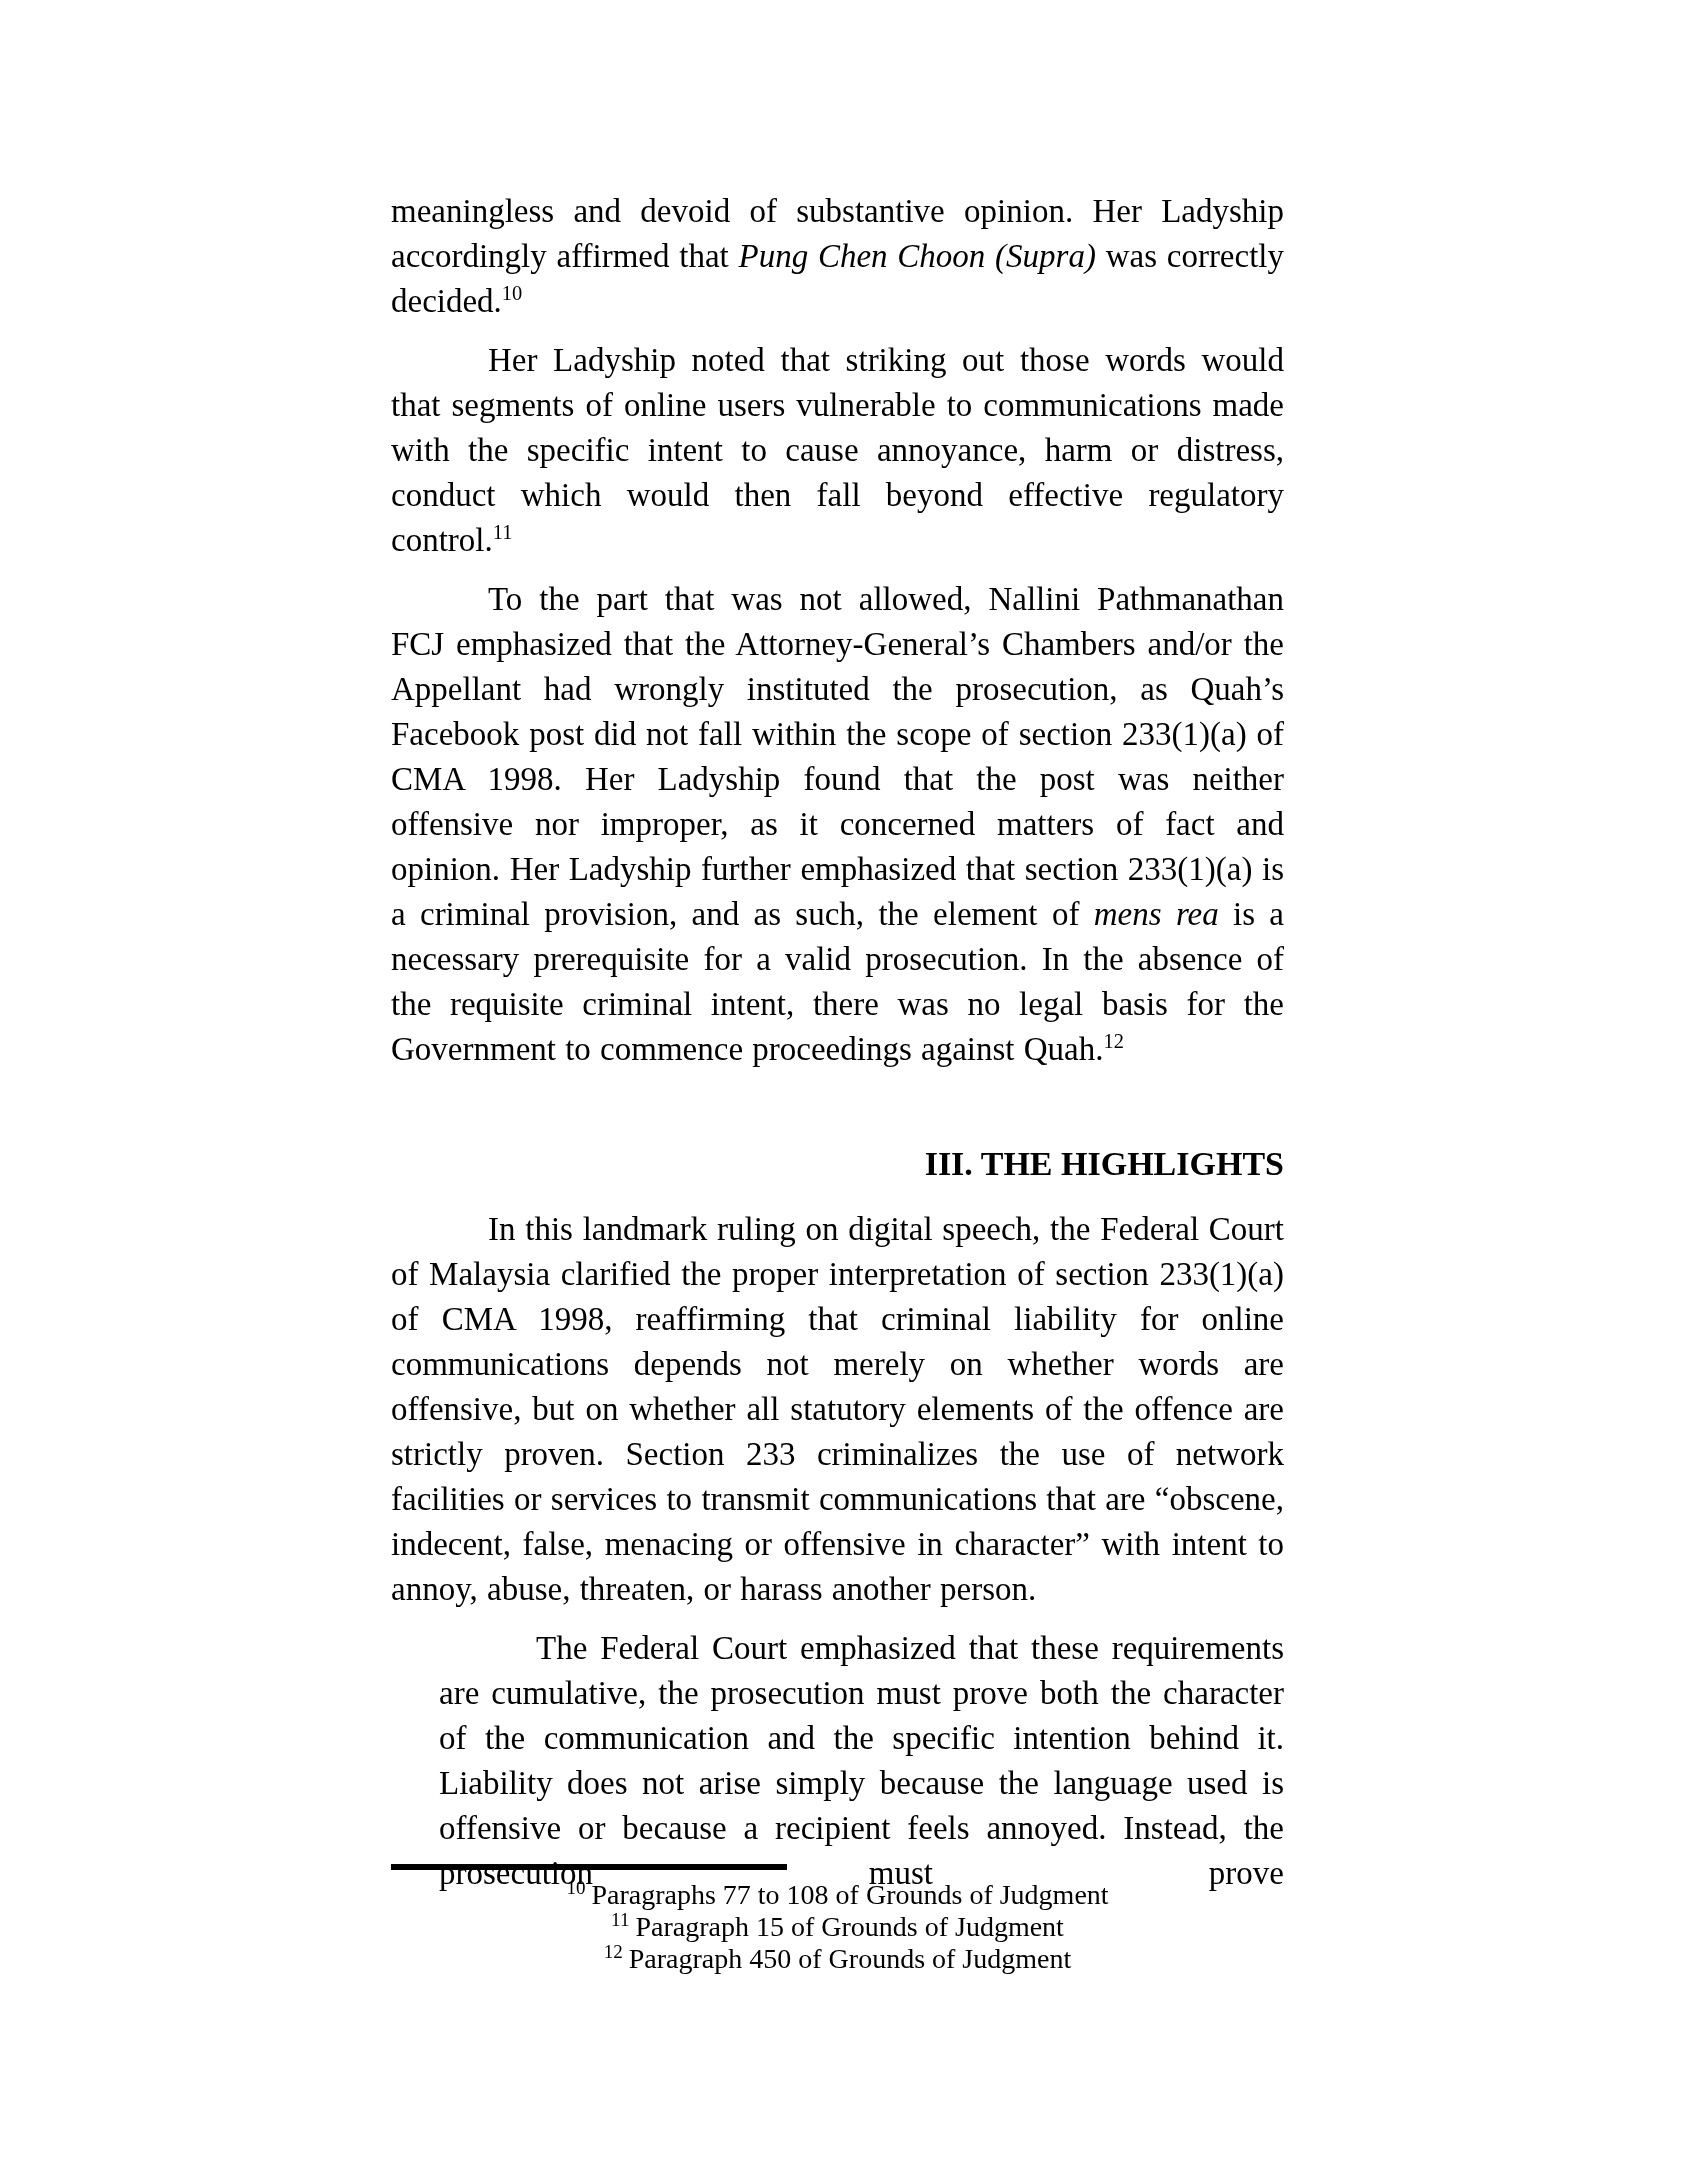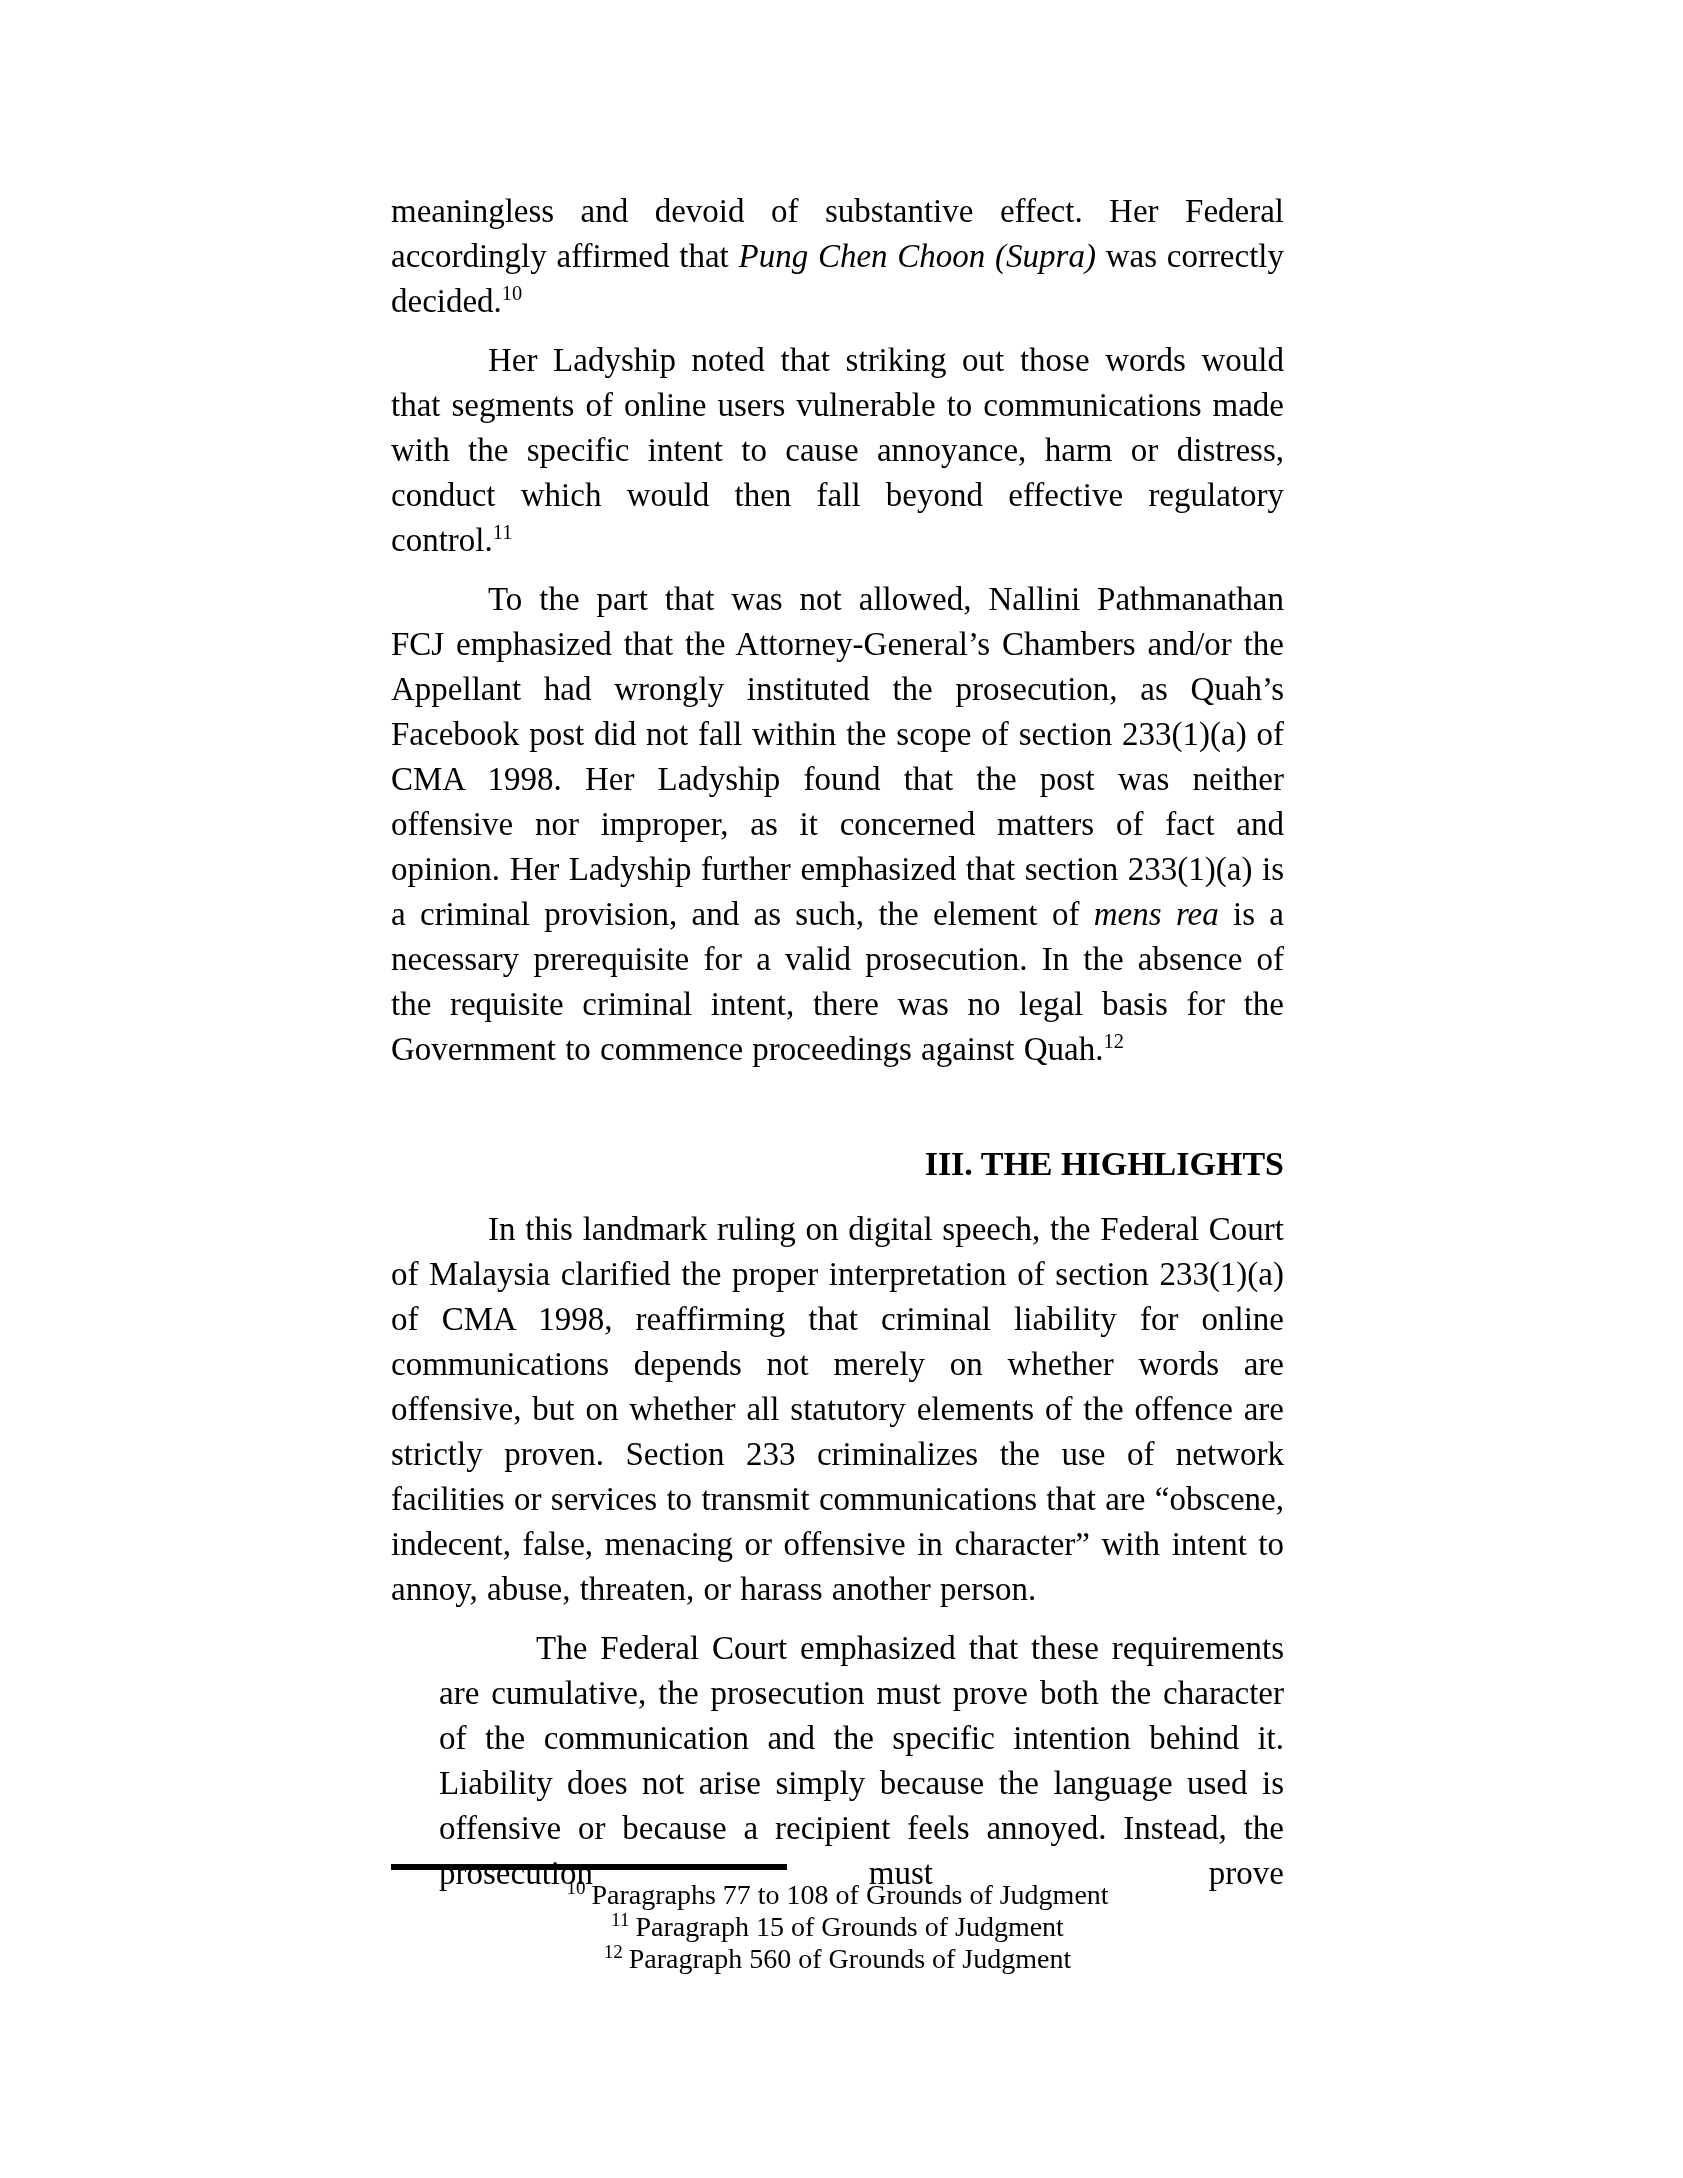--- a/index.html
+++ b/index.html
@@ -69,21 +69,21 @@
     margin-right: 6px;
   }
 </style>
 </head>
 <body>
 
 <div class="page">
 
   <div class="text-column">
 
-    <p class="para no-indent"><span class="run-n">meaningless and devoid of substantive effect. Her Federal accordingly affirmed that </span><span class="run-bi">Pung Chen Choon (Supra)</span><span class="run-n"> was correctly decided.</span><span class="run-sup">10</span></p>
+    <p class="para no-indent"><span class="run-n">meaningless and devoid of substantive opinion. Her Ladyship accordingly affirmed that </span><span class="run-bi">Pung Chen Choon (Supra)</span><span class="run-n"> was correctly decided.</span><span class="run-sup">10</span></p>
 
     <p class="para"><span class="run-n">Her Ladyship noted that striking out those words would that segments of online users vulnerable to communications made with the specific intent to cause annoyance, harm or distress, conduct which would then fall beyond effective regulatory control.</span><span class="run-sup">11</span></p>
 
     <p class="para"><span class="run-n">To the part that was not allowed, Nallini Pathmanathan FCJ emphasized that the Attorney-General’s Chambers and/or the Appellant had wrongly instituted the prosecution, as Quah’s Facebook post did not fall within the scope of section 233(1)(a) of CMA 1998. Her Ladyship found that the post was neither offensive nor improper, as it concerned matters of fact and opinion. Her Ladyship further emphasized that section 233(1)(a) is a criminal provision, and as such, the element of </span><span class="run-i">mens rea</span><span class="run-n"> is a necessary prerequisite for a valid prosecution. In the absence of the requisite criminal intent, there was no legal basis for the Government to commence proceedings against Quah.</span><span class="run-sup">12</span></p>
 
     <h2 class="heading">III. THE HIGHLIGHTS</h2>
 
     <p class="para"><span class="run-n">In this landmark ruling on digital speech, the Federal Court of Malaysia clarified the proper interpretation of section 233(1)(a) of CMA 1998, reaffirming that criminal liability for online communications depends not merely on whether words are offensive, but on whether all statutory elements of the offence are strictly proven. Section 233 criminalizes the use of network facilities or services to transmit communications that are “obscene, indecent, false, menacing or offensive in character” with intent to annoy, abuse, threaten, or harass another person.</span></p>
 
     <p class="para justify-last"><span class="run-n">The Federal Court emphasized that these requirements are cumulative, the prosecution must prove both the character of the communication and the specific intention behind it. Liability does not arise simply because the language used is offensive or because a recipient feels annoyed. Instead, the prosecution must prove</span></p>
@@ -96,19 +96,19 @@
 
     <div class="fn">
       <span class="fn-marker">10</span><span class="fn-text">Paragraphs 77 to 108 of Grounds of Judgment</span>
     </div>
 
     <div class="fn">
       <span class="fn-marker">11</span><span class="fn-text">Paragraph 15 of Grounds of Judgment</span>
     </div>
 
     <div class="fn">
-      <span class="fn-marker">12</span><span class="fn-text">Paragraph 560 of Grounds of Judgment</span>
+      <span class="fn-marker">12</span><span class="fn-text">Paragraph 450 of Grounds of Judgment</span>
     </div>
 
   </div>
 
 </div>
 
 
 </body></html>

